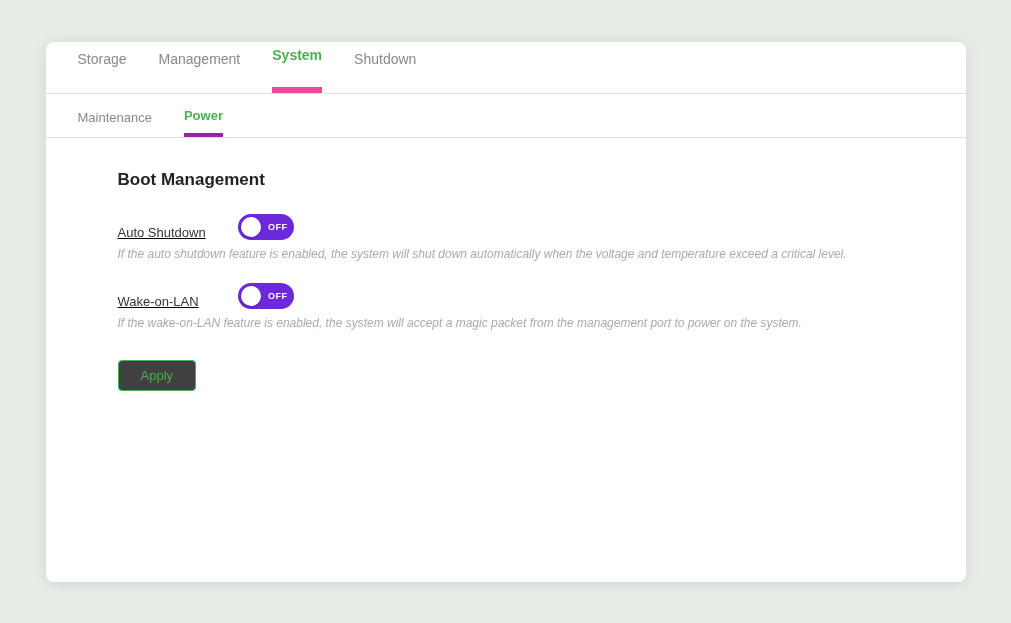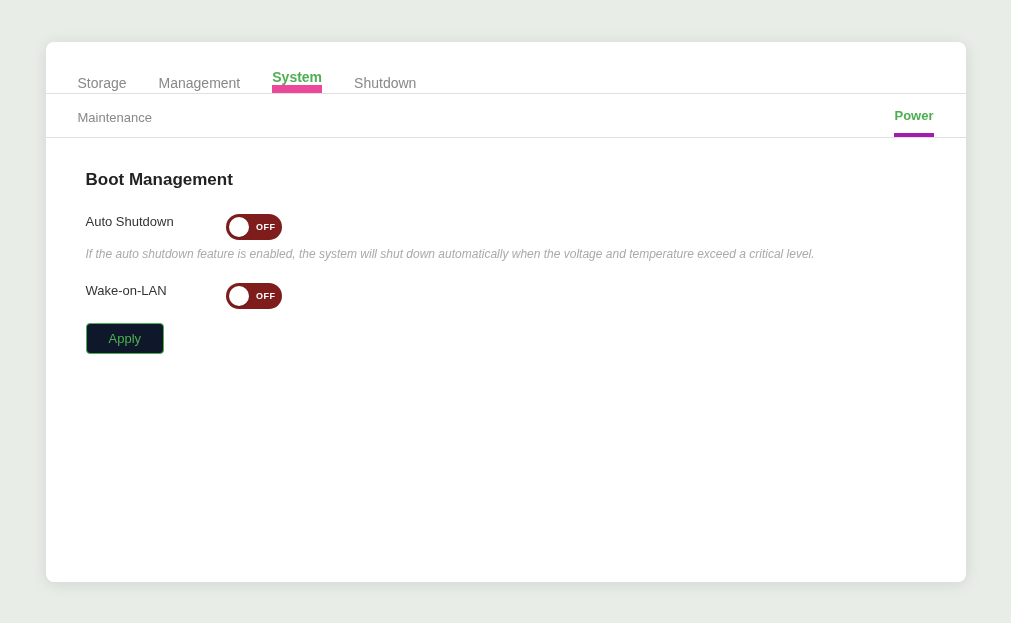--- a/index.html
+++ b/index.html
@@ -28,80 +28,82 @@
       align-items: flex-end;
       border-bottom: 1px solid #e0e0e0;
       padding: 0 32px;
       gap: 32px;
       height: 52px;
     }
 
     .top-nav-item {
       font-size: 14px;
       color: #888;
-      padding-bottom: 0;
+      padding-bottom: 24px;
       cursor: pointer;
       border-bottom: 2px solid transparent;
       text-decoration: none;
       display: inline-block;
     }
 
     .top-nav-item.active {
       color: #4caf50;
-      border-bottom: 8px solid #ec4899;
+      border-bottom: 6px solid #ec4899;
       font-weight: bold;
     }
 
     
     .sub-nav {
       display: flex;
       align-items: flex-end;
       border-bottom: 1px solid #e0e0e0;
       padding: 0 32px;
       gap: 32px;
       height: 44px;
-      justify-content: space-between;
+      justify-content: flex-start;
     }
 
     .sub-nav-item {
       font-size: 13px;
       color: #888;
       padding-bottom: 10px;
       cursor: pointer;
       border-bottom: 2px solid transparent;
       display: inline-block;
     }
 
     .sub-nav-item.active {
       color: #4caf50;
       border-bottom: 4px solid #a21caf;
       font-weight: bold;
     }
 
     
     .content {
       padding: 32px 40px;
+      margin-left: 32px;
     }
 
     .section-title {
       font-size: 17px;
       font-weight: bold;
       color: #222;
       margin-bottom: 24px;
     }
 
     .setting-row {
       margin-bottom: 6px;
     }
 
     .setting-label-row {
       display: flex;
-      align-items: flex-start;
-      gap: 20px;
+      align-items: flex-end;
+      gap: 0;
       margin-bottom: 5px;
+      text-decoration: underline;
     }
 
     .setting-label {
       font-size: 13px;
       color: #333;
       min-width: 120px;
     }
 
     .setting-desc {
       font-size: 12px;
@@ -123,21 +125,21 @@
 
     .toggle input {
       opacity: 0;
       width: 0;
       height: 0;
     }
 
     .toggle-slider {
       position: absolute;
       top: 0; left: 0; right: 0; bottom: 0;
-      background: #7f1d1d;
+      background: #6d28d9;
       border-radius: 13px;
       transition: background 0.2s;
       display: flex;
       align-items: center;
     }
 
     .toggle-knob {
       position: absolute;
       left: 3px;
       width: 20px;
@@ -169,21 +171,21 @@
     }
 
     input:checked + .toggle-slider .toggle-off-label {
       display: none;
     }
 
     
     .apply-btn {
       border: 1px solid #4caf50;
       color: #4caf50;
-      background: #0f172a;
+      background: #404040;
       padding: 7px 22px;
       border-radius: 4px;
       font-size: 13px;
       cursor: pointer;
       margin-top: 8px;
     }
   </style>
 </head>
 <body>
 
@@ -224,19 +226,20 @@
       <div class="setting-label-row">
         <span class="setting-label">Wake-on-LAN</span>
         <label class="toggle">
           <input type="checkbox" style="">
           <div class="toggle-slider">
             <div class="toggle-knob"></div>
             <span class="toggle-off-label">OFF</span>
           </div>
         </label>
       </div>
+      <div class="setting-desc">If the wake-on-LAN feature is enabled, the system will accept a magic packet from the management port to power on the system.</div>
     </div>
 
     
     <button class="apply-btn">Apply</button>
   </div>
 
 </div>
 
 </body></html>

